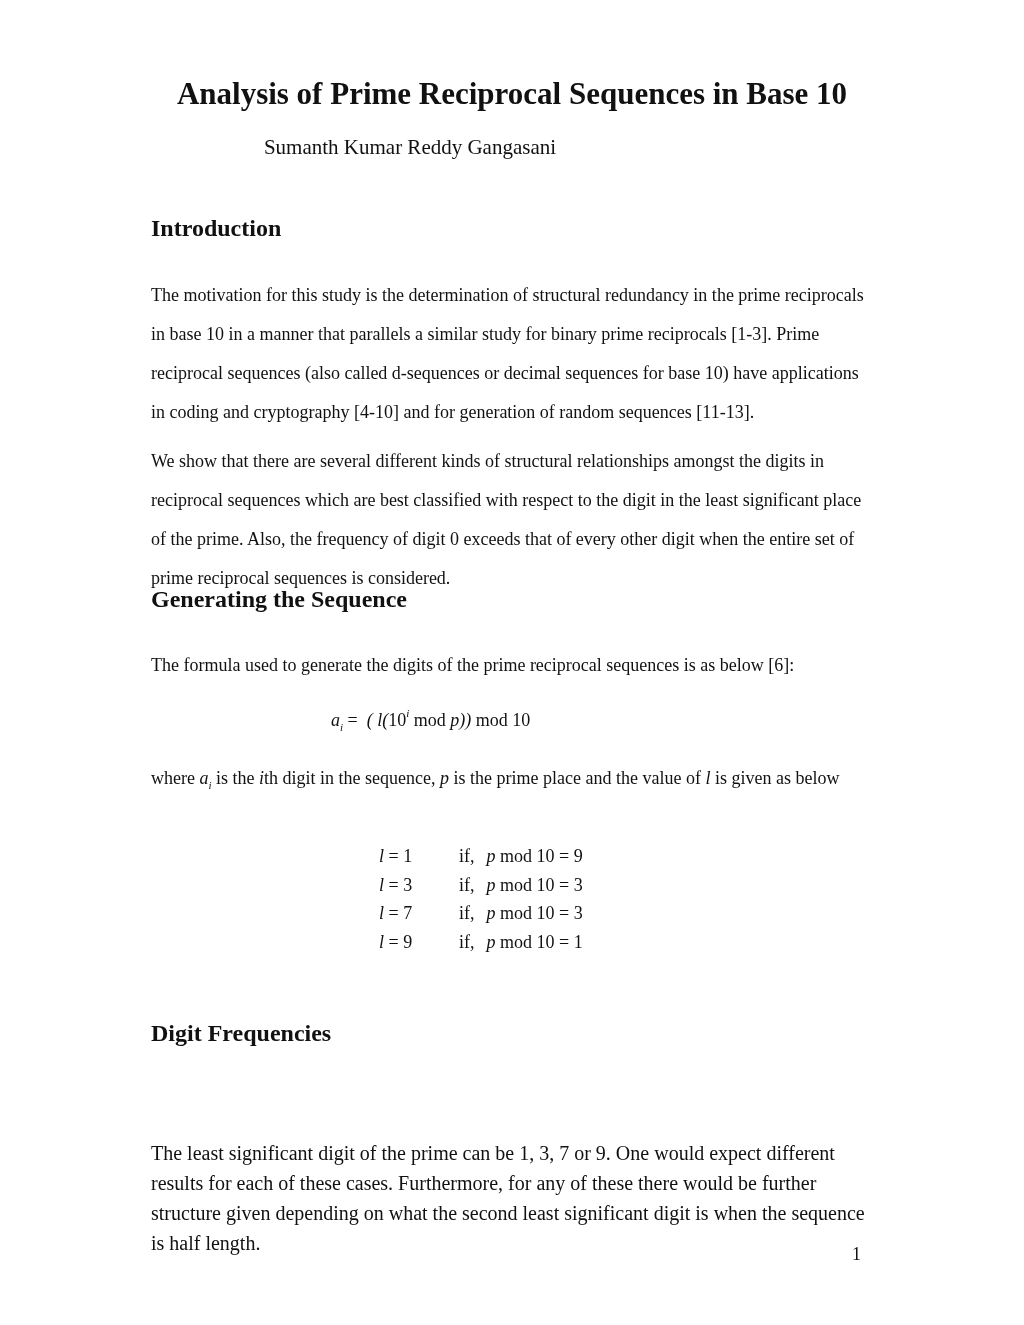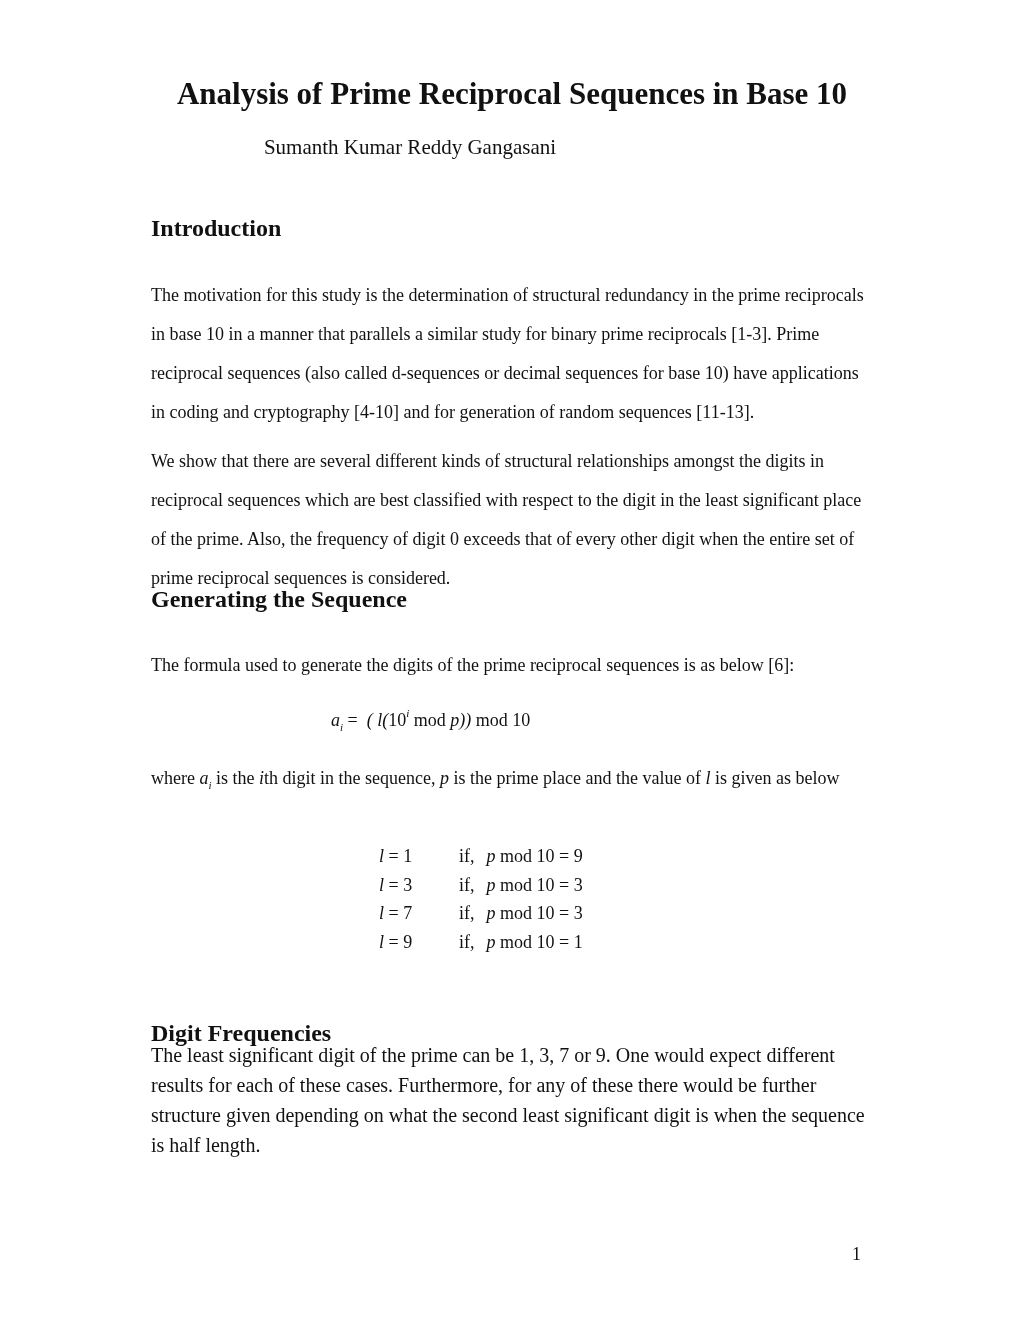--- a/index.html
+++ b/index.html
@@ -139,17 +139,17 @@
       <span class="case-rhs"><span>if,</span><i class="cond-p">p</i><span> mod 10 = 3</span></span>
     </div>
     <div class="case-row">
       <span class="case-lhs"><i>l</i><span> = 9</span></span>
       <span class="case-rhs"><span>if,</span><i class="cond-p">p</i><span> mod 10 = 1</span></span>
     </div>
   </div>
 
   <h2 class="heading" style="top:1019px;">Digit Frequencies</h2>
 
-  <p class="para large" style="top:1040px;">The least significant digit of the prime can be 1, 3, 7 or 9. One would expect different results for each of these cases. Furthermore, for any of these there would be further structure given depending on what the second least significant digit is when the sequence is half length.</p>
+  <p class="para large" style="top:1138px;">The least significant digit of the prime can be 1, 3, 7 or 9. One would expect different results for each of these cases. Furthermore, for any of these there would be further structure given depending on what the second least significant digit is when the sequence is half length.</p>
 
   <div class="page-number">1</div>
 
 </div>
 
 </body></html>

